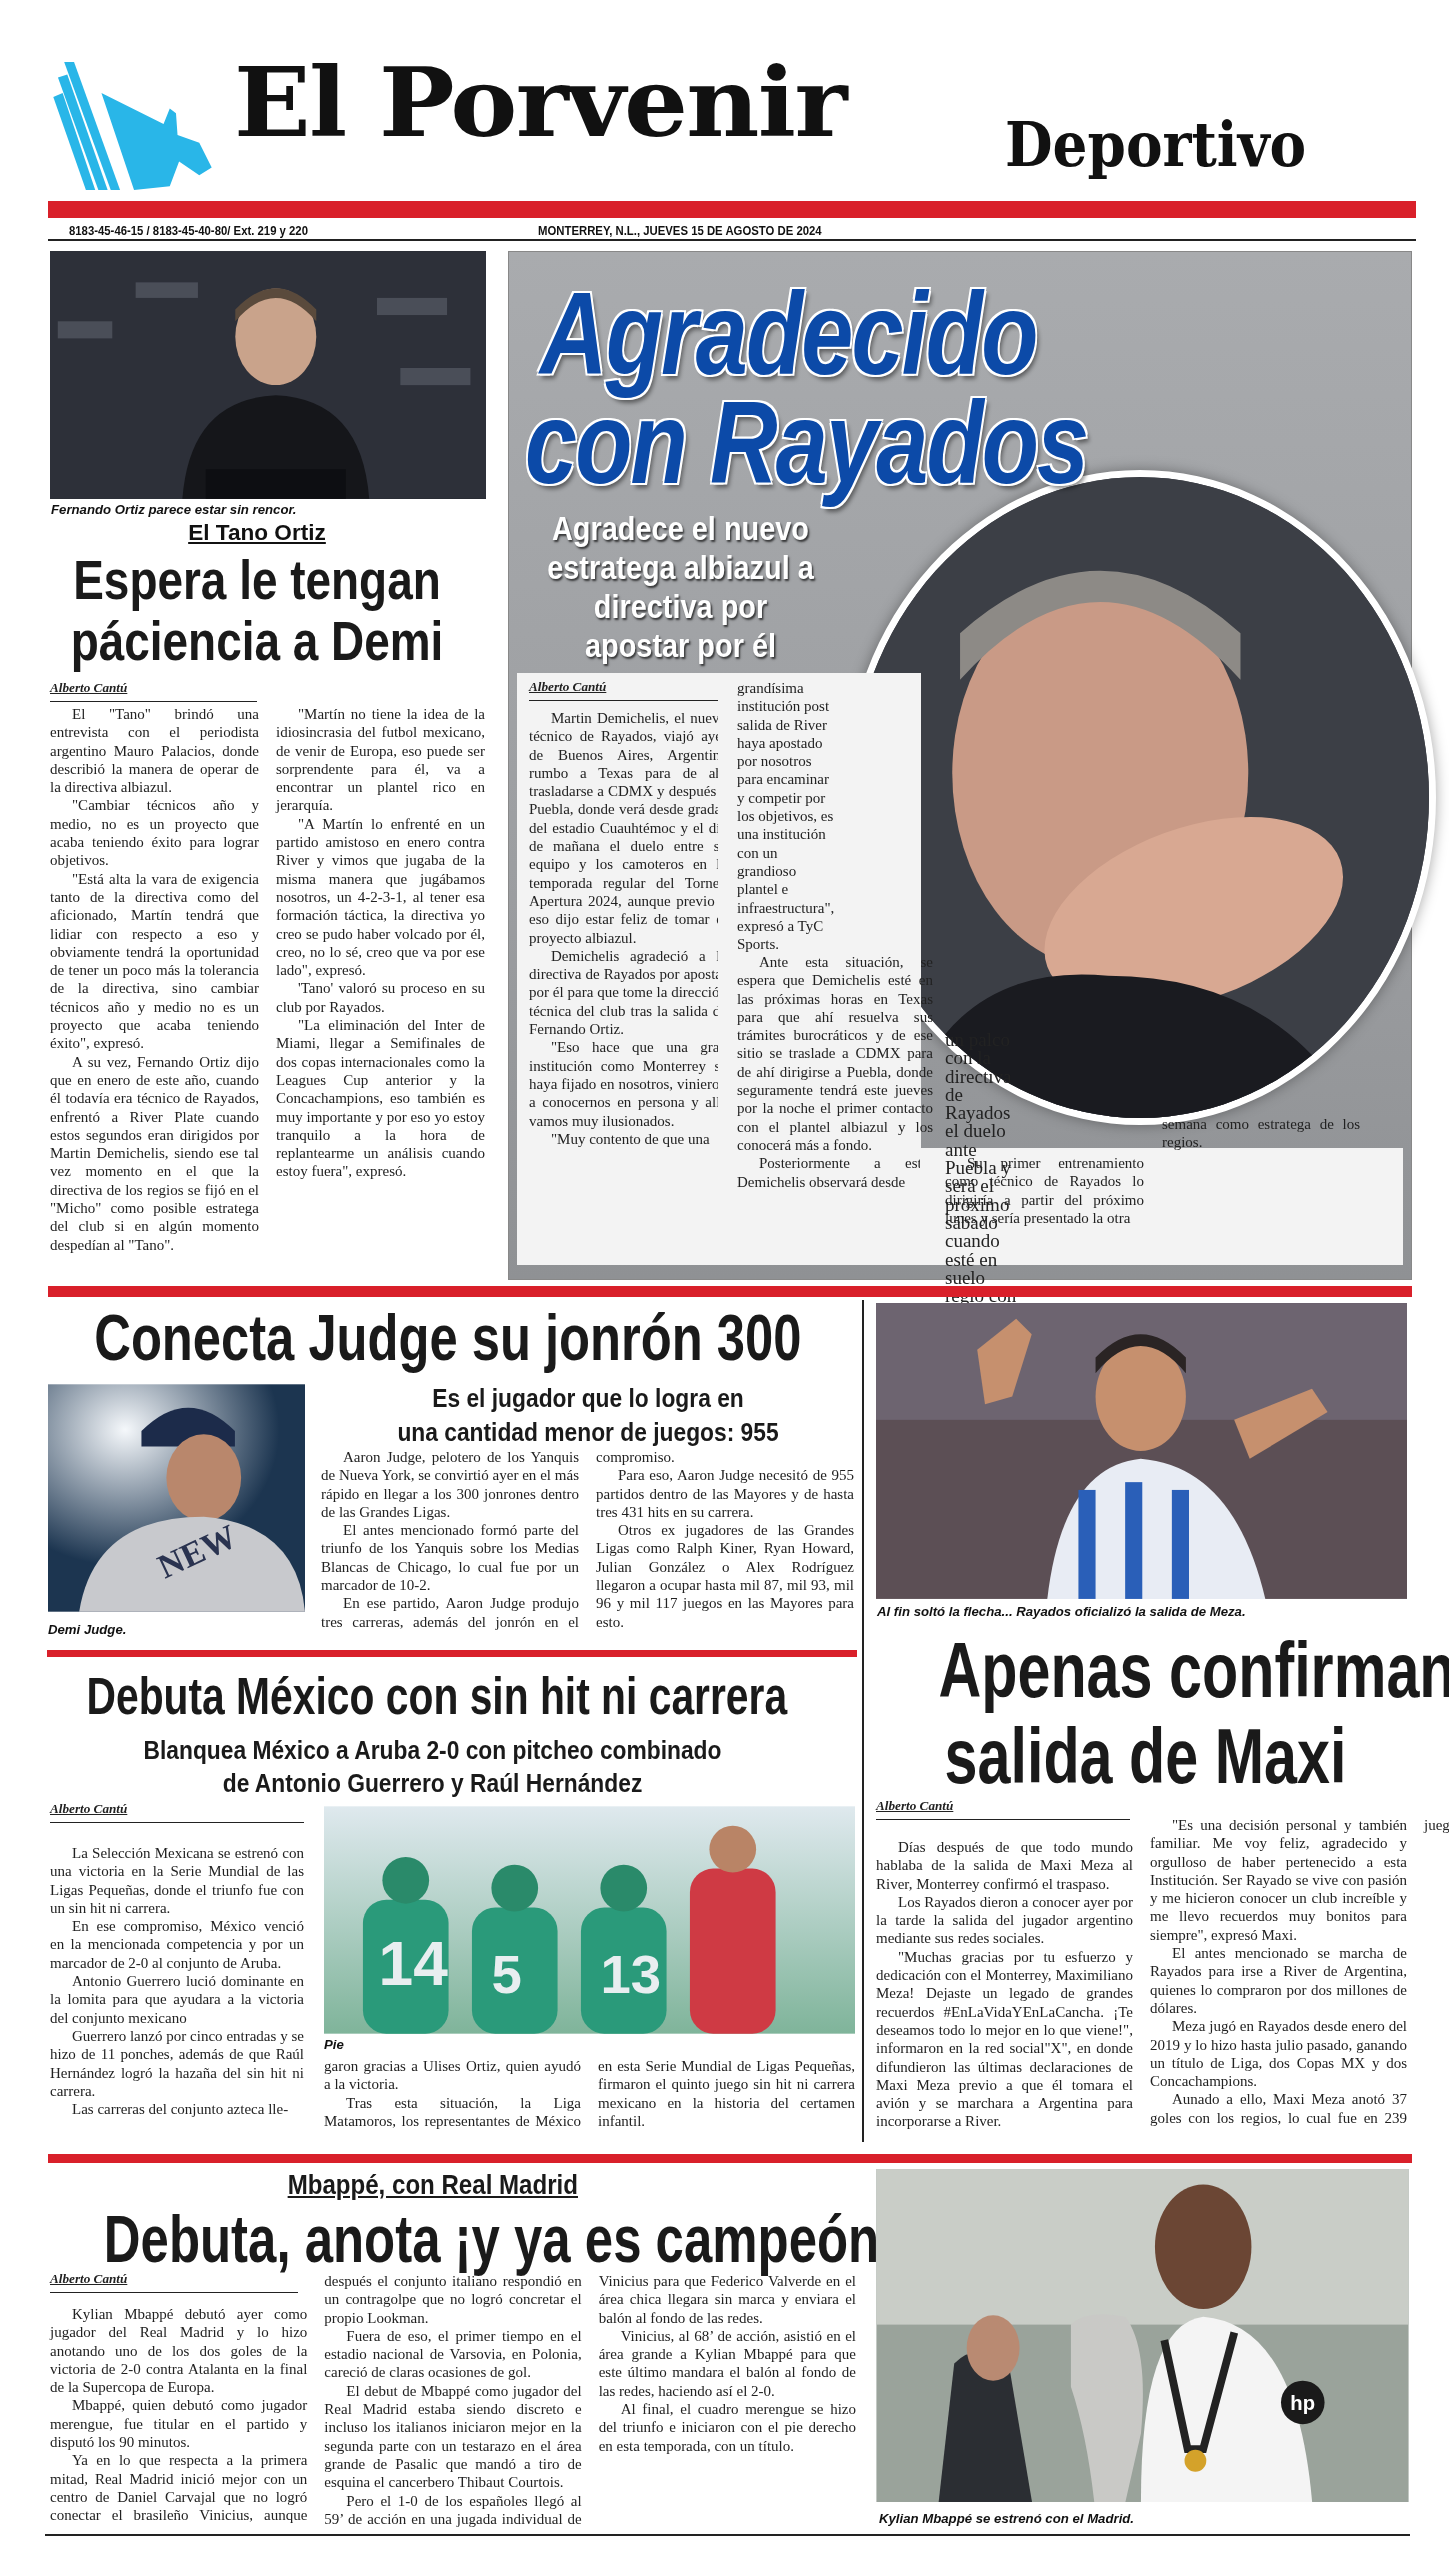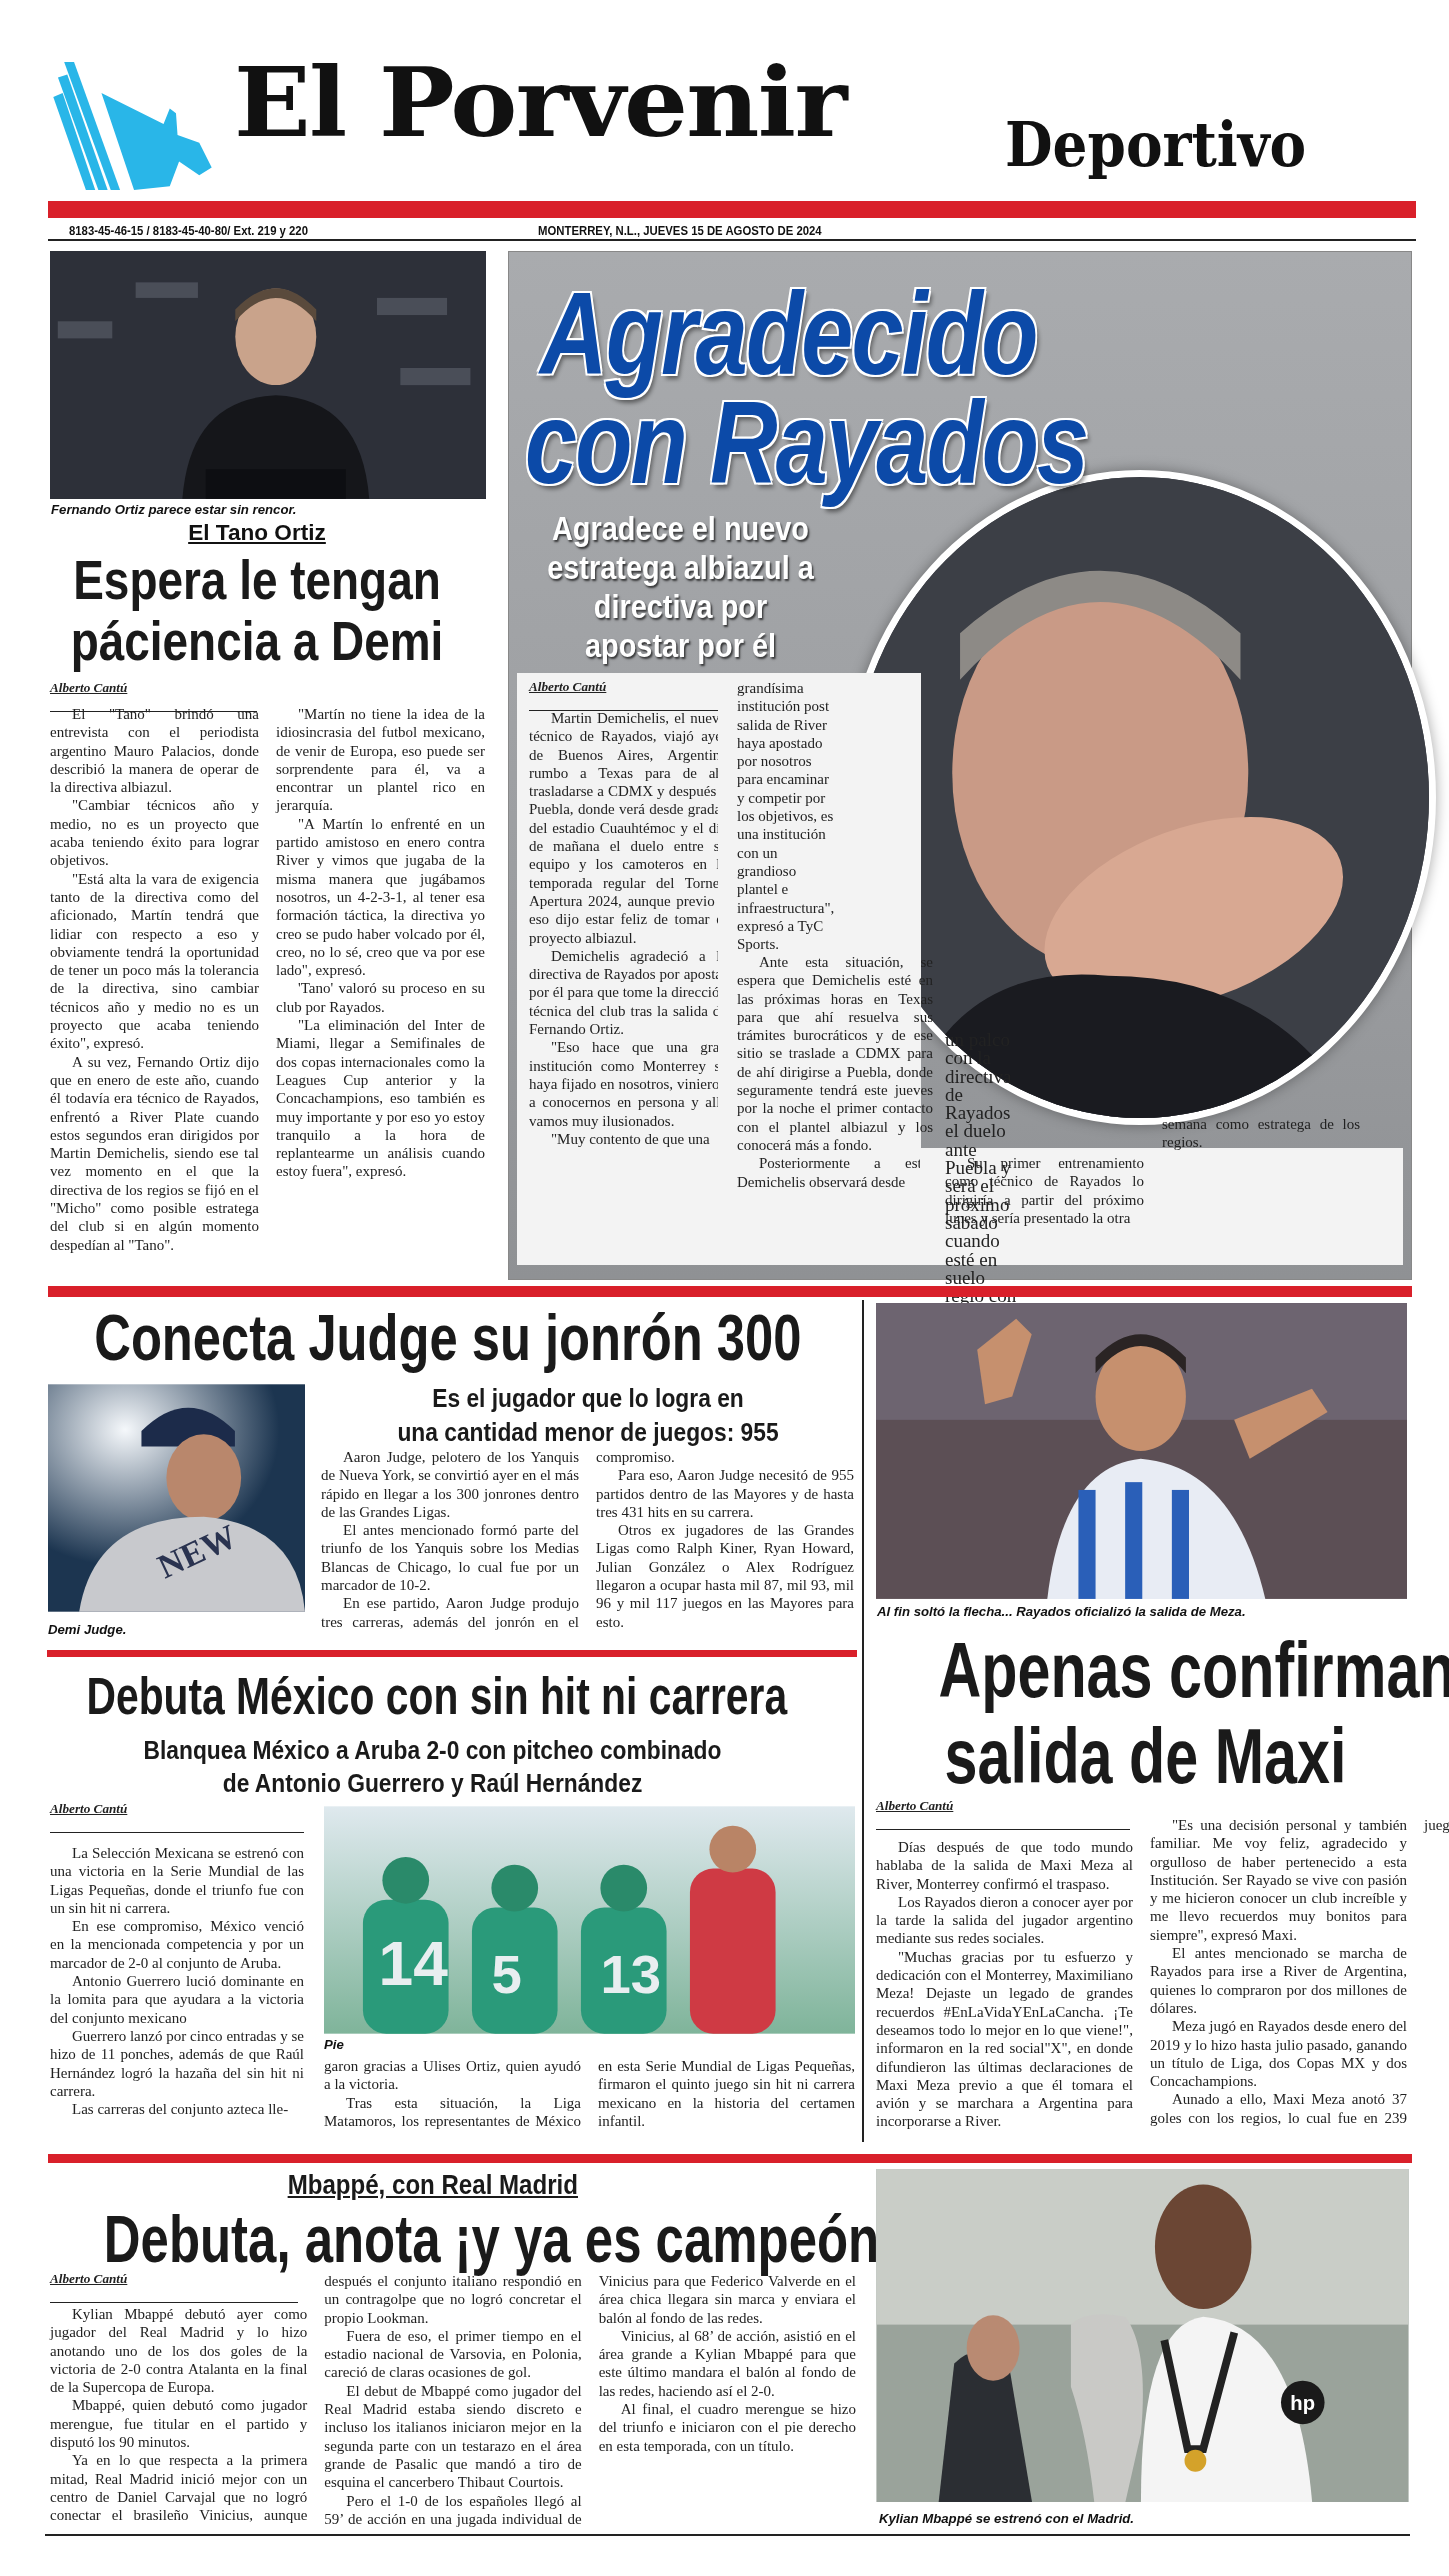--- a/index.html
+++ b/index.html
@@ -2,21 +2,21 @@
 <html style="font-size:12.5px"><head>
 <meta charset="utf-8">
 <style>
   *{box-sizing:border-box;margin:0;padding:0;}
   html,body{background:#fff;}
   body{width:1449px;height:2576px;position:relative;overflow:hidden;font-family:"Liberation Serif",serif;color:#1a1a1a;}
   .abs{position:absolute;}
   .cond{font-family:"Liberation Sans",sans-serif;font-weight:bold;transform-origin:left top;white-space:nowrap;display:inline-block;}
   .body-text{font-family:"Liberation Serif",serif;font-size:15px;line-height:18.3px;text-align:justify;hyphens:auto;color:#222;}
   .body-text p{text-indent:22px;}
-  .byline{font-family:"Liberation Serif",serif;font-style:italic;font-weight:bold;font-size:13.2px;text-decoration:underline;border-bottom:1.6px solid #222;padding-bottom:15px;color:#222;}
+  .byline{font-family:"Liberation Serif",serif;font-style:italic;font-weight:bold;font-size:13.2px;text-decoration:underline;border-bottom:1.6px solid #222;padding-bottom:5px;color:#222;}
   .caption{font-family:"Liberation Sans",sans-serif;font-style:italic;font-weight:bold;font-size:13.2px;color:#111;}
   .red-rule{background:#d9202a;height:11px;}
   .thin-rule{background:#222;height:2.3px;}
   .photo{overflow:hidden;}
   .col2{column-count:2;column-gap:17px;}
   .col3{column-count:3;column-gap:17px;}
   
   .masthead-logo{position:absolute;left:47px;top:62px;width:171px;height:132px;}
   .title-main{font-family:"DejaVu Serif",serif;font-weight:900;font-size:95px;letter-spacing:-1.6px;color:#111;transform:scaleX(1.06);transform-origin:left top;}
   .title-sub{font-family:"DejaVu Serif",serif;font-weight:900;font-size:61px;color:#111;transform:scaleX(0.9);transform-origin:left top;}

